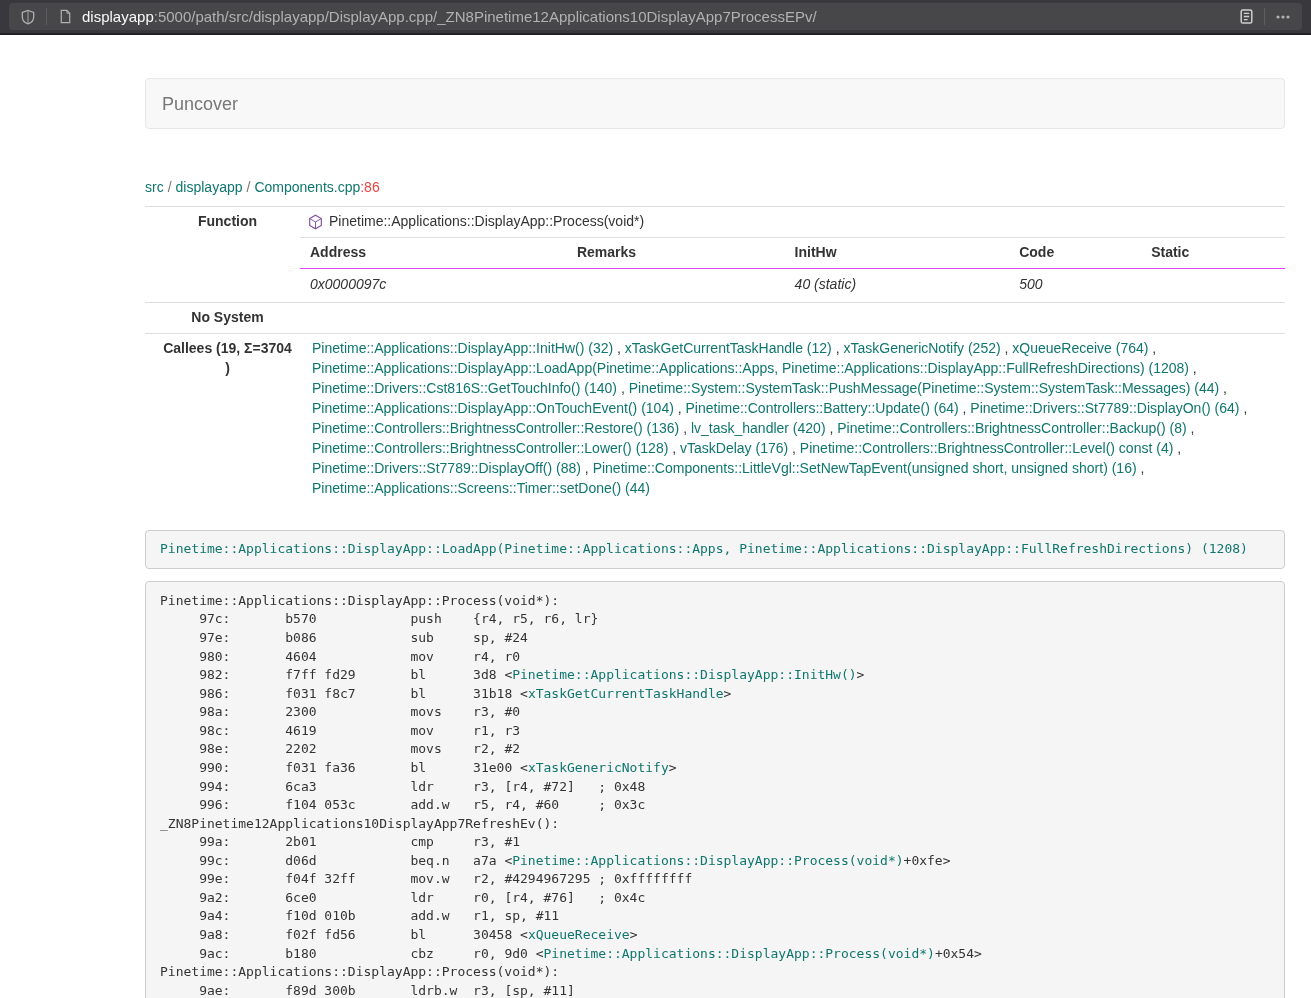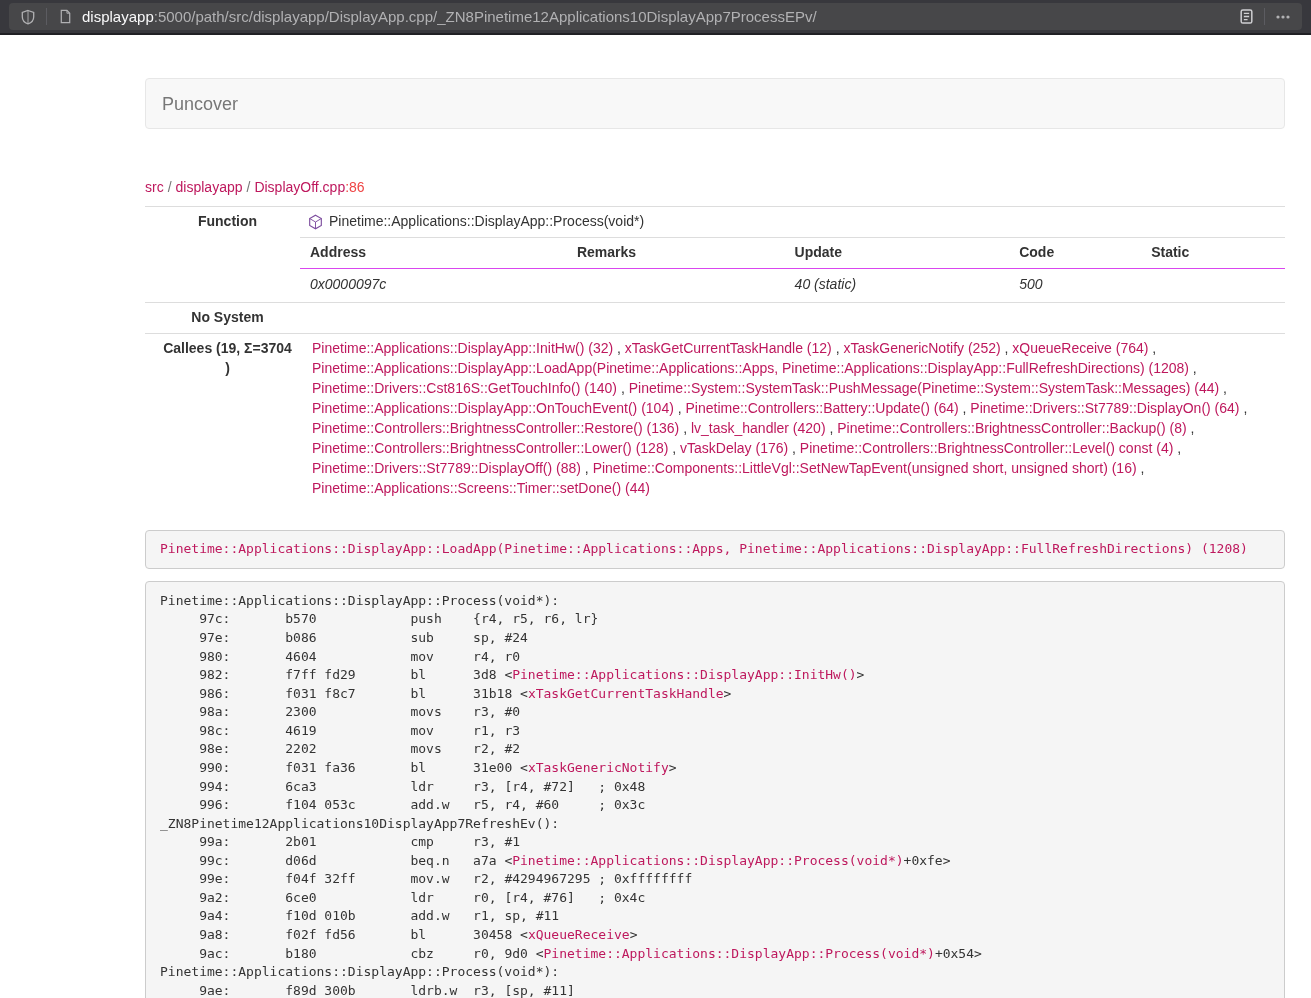--- a/index.html
+++ b/index.html
@@ -1,21 +1,21 @@
 <!DOCTYPE html>
 <html><head>
 <meta charset="utf-8">
 <style>
   * { box-sizing: border-box; margin: 0; padding: 0; }
   html, body {
     width: 1311px; height: 998px; overflow: hidden;
     background: #fff; color: #333;
     font-family: "Liberation Sans", sans-serif; font-size: 14px;
   }
-  a { color: #be185d; text-decoration: none; cursor: pointer; }
+  a { color: #0f766e; text-decoration: none; cursor: pointer; }
 
   
   .toolbar {
     height: 35px; background: #38383d; border-bottom: 2px solid #202024;
     display: flex; align-items: center; padding: 0 9px;
   }
   .urlbar {
     flex: 1; height: 27px; background: #474749; border-radius: 4px;
     display: flex; align-items: center; padding: 0 8px;
   }
@@ -107,21 +107,21 @@
   </div>
 </div>
 
 <div class="container">
 
   <div class="navbar">
     <a class="brand">Puncover</a>
   </div>
 
   <div class="crumbs">
-    <a>src</a><span class="sep">/</span><a>displayapp</a><span class="sep">/</span><a>DisplayOff.cpp</a><span class="lineno">:86</span>
+    <a>src</a><span class="sep">/</span><a>displayapp</a><span class="sep">/</span><a>Components.cpp</a><span class="lineno">:86</span>
   </div>
 
   <table class="info">
     <tbody>
       <tr>
         <th rowspan="2">Function</th>
         <td class="pad">
           <span class="func-val">
             <span class="cube">
               <svg width="15" height="16" viewBox="0 0 16 17" fill="none" stroke="#7d4d9e" stroke-width="1.2">
@@ -140,21 +140,21 @@
               <col style="width:27.1%">
                 <col style="width:22.1%">
                 <col style="width:22.8%">
                 <col style="width:13.4%">
                 <col style="width:14.6%">
             </colgroup>
             <tbody>
               <tr>
                 <th>Address</th>
                 <th>Remarks</th>
-                <th>Update</th>
+                <th>InitHw</th>
                 <th>Code</th>
                 <th>Static</th>
               </tr>
               <tr>
                 <td>0x0000097c</td>
                 <td></td>
                 <td>40 (static)</td>
                 <td>500</td>
                 <td></td>
               </tr>

